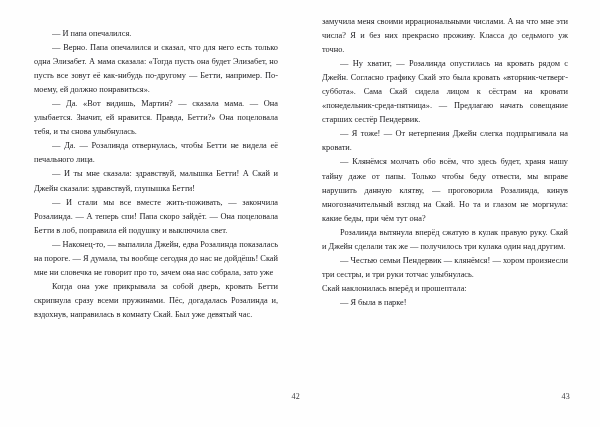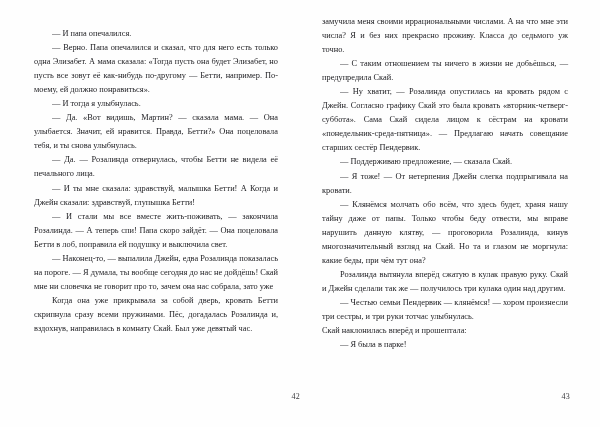--- a/index.html
+++ b/index.html
@@ -65,37 +65,34 @@
 </style>
 </head>
 <body>
 
 <div class="spread">
 
   <div class="page page-left">
     <div class="textblock">
         <p class="">— И папа опечалился.</p>
         <p class="">— Верно. Папа опечалился и сказал, что для него есть только одна Элизабет. А мама сказала: «Тогда пусть она будет Элизабет, но пусть все зовут её как-нибудь по-другому — Бетти, например. По-моему, ей должно понравиться».</p>
-        <p class="">— И тогда я улыбнулась.</p>
         <p class="">— Да. «Вот видишь, Мартин? — сказала мама. — Она улыбается. Значит, ей нравится. Правда, Бетти?» Она поцеловала тебя, и ты снова улыбнулась.</p>
         <p class="">— Да. — Розалинда отвернулась, чтобы Бетти не видела её печального лица.</p>
-        <p class="">— И ты мне сказала: здравствуй, малышка Бетти! А Когда и Джейн сказали: здравствуй, глупышка Бетти!</p>
+        <p class="">— И ты мне сказала: здравствуй, малышка Бетти! А Скай и Джейн сказали: здравствуй, глупышка Бетти!</p>
         <p class="">— И стали мы все вместе жить-поживать, — закончила Розалинда. — А теперь спи! Папа скоро зайдёт. — Она поцеловала Бетти в лоб, поправила ей подушку и выключила свет.</p>
         <p class="">— Наконец-то, — выпалила Джейн, едва Розалинда показалась на пороге. — Я думала, ты вообще сегодня до нас не дойдёшь! Скай мне ни словечка не говорит про то, зачем она нас собрала, зато уже</p>
         <p class="">Когда она уже прикрывала за собой дверь, кровать Бетти скрипнула сразу всеми пружинами. Пёс, догадалась Розалинда и, вздохнув, направилась в комнату Скай. Был уже девятый час.</p>
       </div>
     <div class="folio">42</div>
   </div>
 
   <div class="page page-right">
     <div class="textblock">
         <p class="cont">замучила меня своими иррациональными числами. А на что мне эти числа? Я и без них прекрасно проживу. Класса до седьмого уж точно.</p>
-        <p class="">— С таким отношением ты ничего в жизни не добьёшься, — предупредила Скай.</p>
         <p class="">— Ну хватит, — Розалинда опустилась на кровать рядом с Джейн. Согласно графику Скай это была кровать «вторник-четверг-суббота». Сама Скай сидела лицом к сёстрам на кровати «понедельник-среда-пятница». — Предлагаю начать совещание старших сестёр Пендервик.</p>
-        <p class="">— Поддерживаю предложение, — сказала Скай.</p>
         <p class="">— Я тоже! — От нетерпения Джейн слегка подпрыгивала на кровати.</p>
         <p class="">— Клянёмся молчать обо всём, что здесь будет, храня нашу тайну даже от папы. Только чтобы беду отвести, мы вправе нарушить данную клятву, — проговорила Розалинда, кинув многозначительный взгляд на Скай. Но та и глазом не моргнула: какие беды, при чём тут она?</p>
         <p class="">Розалинда вытянула вперёд сжатую в кулак правую руку. Скай и Джейн сделали так же — получилось три кулака один над другим.</p>
         <p class="">— Честью семьи Пендервик — клянёмся! — хором произнесли три сестры, и три руки тотчас улыбнулась.</p>
         <p class="cont">Скай наклонилась вперёд и прошептала:</p>
         <p class="">— Я была в парке!</p>
       </div>
     <div class="folio">43</div>
   </div>
 

